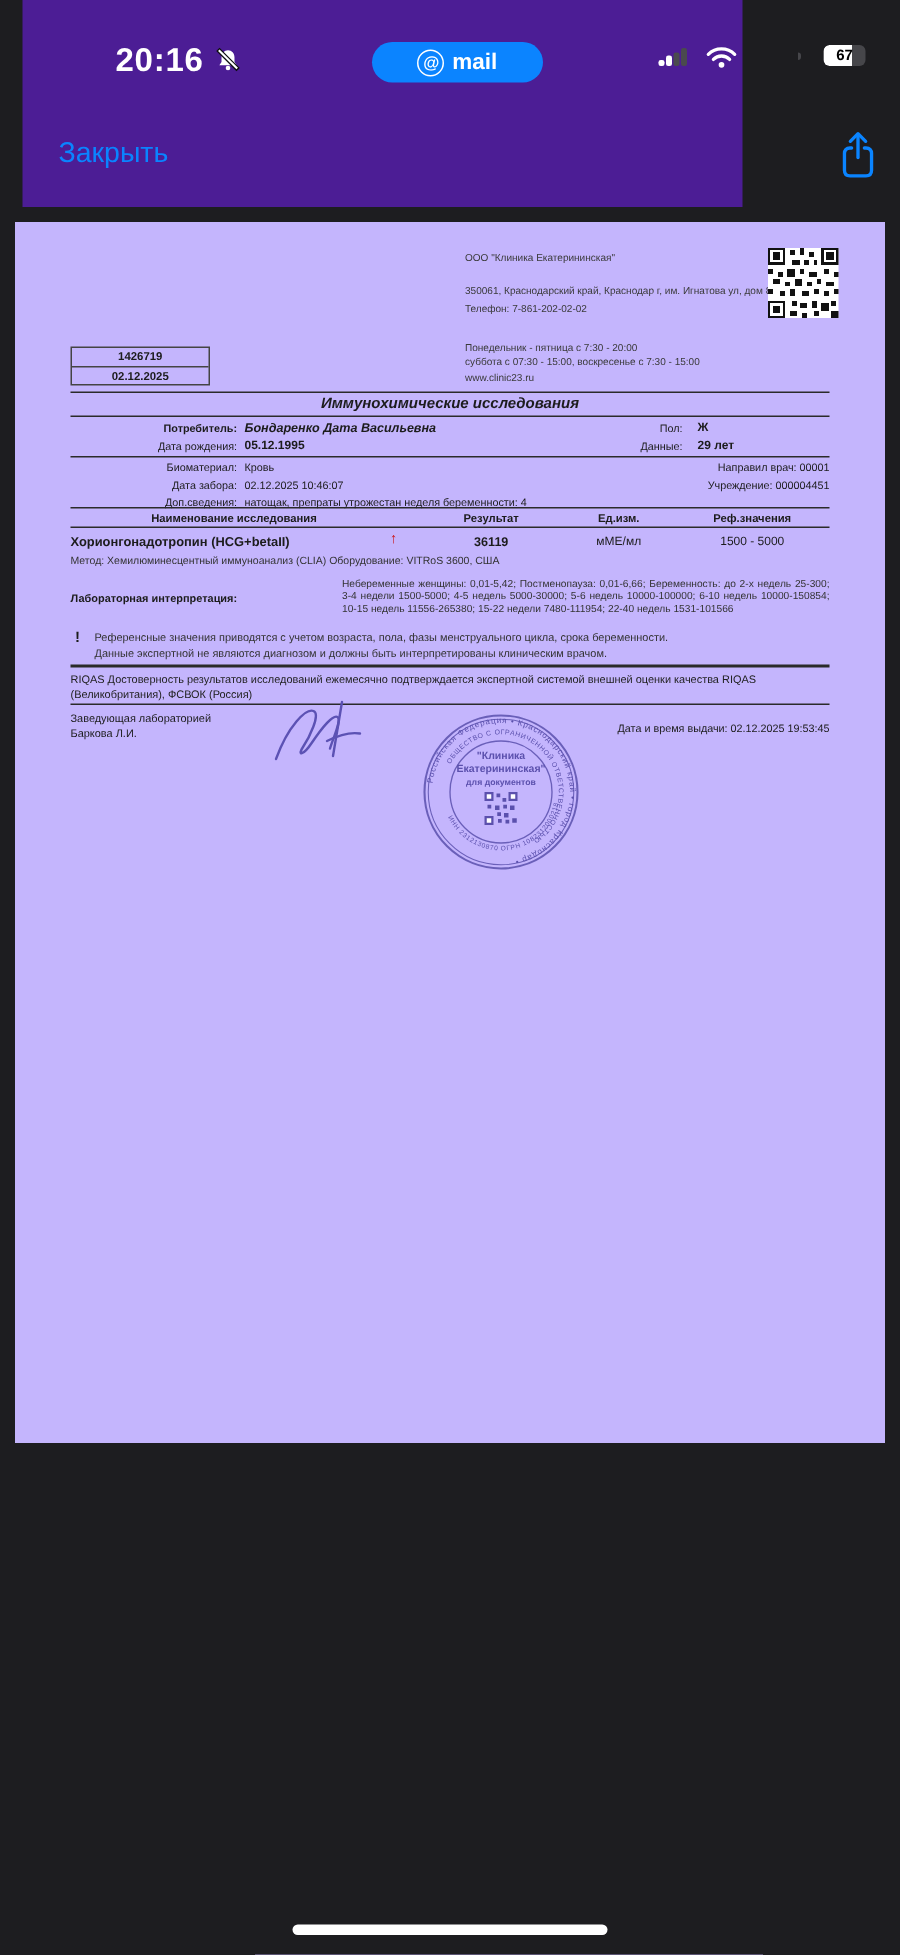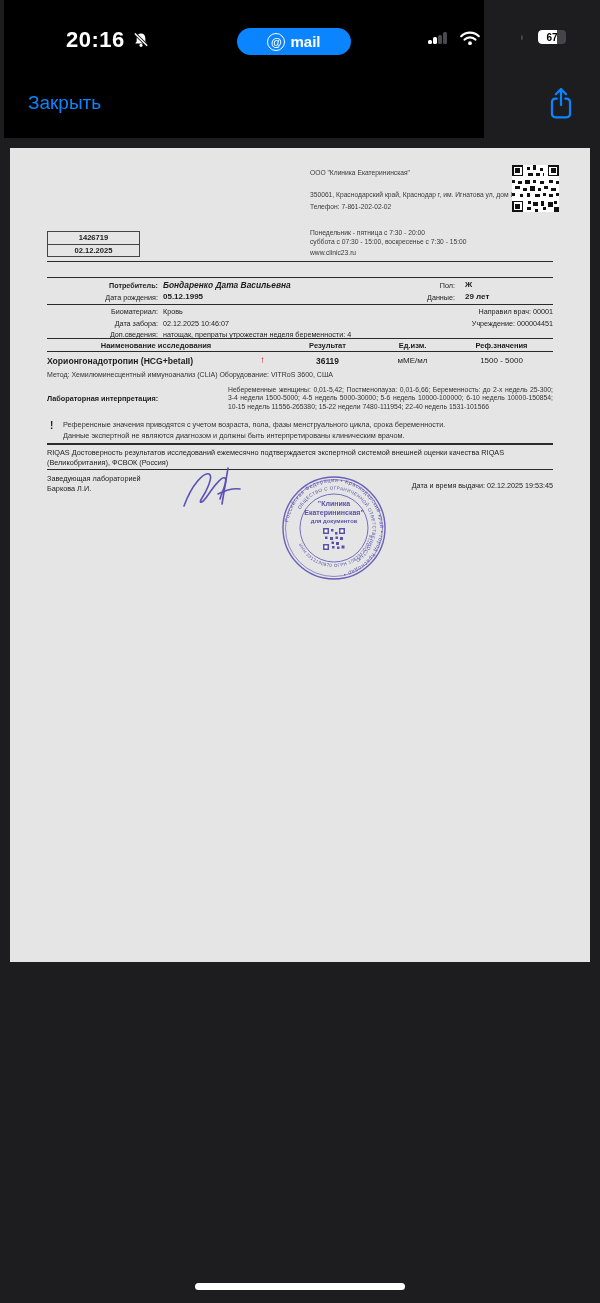--- a/index.html
+++ b/index.html
@@ -3,21 +3,21 @@
 <meta charset="utf-8">
 <style>
   html,body{margin:0;padding:0;}
   body{
     width:600px;height:1303px;position:relative;overflow:hidden;
     background:#1d1d20;font-family:"Liberation Sans",sans-serif;
     -webkit-font-smoothing:antialiased;
   }
   .abs{position:absolute;}
   
-  .chrome{position:absolute;left:4px;top:0;width:480px;height:140px;background:#000000;}
+  .chrome{position:absolute;left:15px;top:0;width:480px;height:140px;background:#4c1d95;}
   .time{left:62px;top:27px;color:#fff;font-size:22px;font-weight:bold;letter-spacing:.5px;}
   .bell{left:128px;top:31px;}
   .pill{left:233px;top:28px;width:114px;height:27px;background:#0b84ff;border-radius:14px;
         display:flex;align-items:center;justify-content:center;gap:5px;color:#fff;}
   .pill .at{width:16px;height:16px;border:1.6px solid #fff;border-radius:50%;
         display:flex;align-items:center;justify-content:center;font-size:11px;font-weight:bold;}
   .pill .lbl{font-size:15px;font-weight:bold;}
   .sigwrap{left:424px;top:32px;}
   .bars{display:flex;align-items:flex-end;gap:1.5px;height:12px;}
   .bars i{display:block;width:3.6px;border-radius:1.5px;}
@@ -25,21 +25,21 @@
   .batt{left:488px;top:30px;width:28px;height:14px;background:#46464a;border-radius:4px;overflow:hidden;margin-left:46px;}
   .batt .fill{position:absolute;left:0;top:0;height:100%;background:#fff;border-radius:4px 0 0 4px;}
   .batt .num{position:absolute;left:0;top:0;width:100%;height:100%;display:flex;align-items:center;
         justify-content:center;font-size:10px;font-weight:bold;color:#000;}
   .battcap{left:517px;top:34.5px;width:2px;height:5px;background:#46464a;border-radius:0 2px 2px 0;}
   .closebtn{left:24px;top:92px;color:#0a84ff;font-size:19px;}
   .navtitle{left:0;top:92px;width:600px;text-align:center;color:#fff;font-size:18.5px;font-weight:600;}
   .shareic{left:543px;top:87px;}
   
   .viewer{position:absolute;left:0;top:138px;width:600px;height:1165px;background:#1d1d20;}
-  .page{position:absolute;left:10px;top:10px;width:580px;height:814px;background:#e5e5e5;color:#1c1c1c;}
+  .page{position:absolute;left:10px;top:10px;width:580px;height:814px;background:#c4b5fd;color:#1c1c1c;}
   .page .abs{white-space:nowrap;}
   .hline{position:absolute;left:37px;width:506px;height:1px;background:#2a2a2a;}
   .t65{font-size:6.7px;color:#3a3a3a;}
   .t7{font-size:7.2px;}
   .lbl-r{text-align:right;}
   .bold{font-weight:bold;}
   .bi{font-weight:bold;font-style:italic;}
   .orderbox{left:37px;top:83px;width:91px;height:24px;border:1px solid #444;}
   .orderbox div{height:11.5px;text-align:center;font-weight:bold;font-size:7.6px;line-height:11.5px;}
   .orderbox div:first-child{border-bottom:1px solid #444;}
@@ -158,20 +158,21 @@
     <div class="abs t65" style="left:300px;top:81px">Понедельник - пятница с 7:30 - 20:00</div>
     <div class="abs t65" style="left:300px;top:90px">суббота с 07:30 - 15:00, воскресенье с 7:30 - 15:00</div>
     <div class="abs t65" style="left:300px;top:101px">www.clinic23.ru</div>
 
     <div class="abs orderbox">
       <div>1426719</div>
       <div>02.12.2025</div>
     </div>
 
     <div class="hline" style="top:113px"></div>
+    <div class="abs sect-title">Иммунохимические исследования</div>
     <div class="hline" style="top:129px"></div>
 
     <div class="abs t7 lbl-r bold" style="left:37px;top:133px;width:111px">Потребитель:</div>
     <div class="abs bi" style="left:153px;top:132px;font-size:8.4px">Бондаренко Дата Васильевна</div>
     <div class="abs t7 lbl-r" style="left:395px;top:133px;width:50px">Пол:</div>
     <div class="abs bold" style="left:455px;top:132px;font-size:8px">Ж</div>
 
     <div class="abs t7 lbl-r" style="left:37px;top:145px;width:111px">Дата рождения:</div>
     <div class="abs bold" style="left:153px;top:144px;font-size:8px">05.12.1995</div>
     <div class="abs t7 lbl-r" style="left:395px;top:145px;width:50px">Данные:</div>

